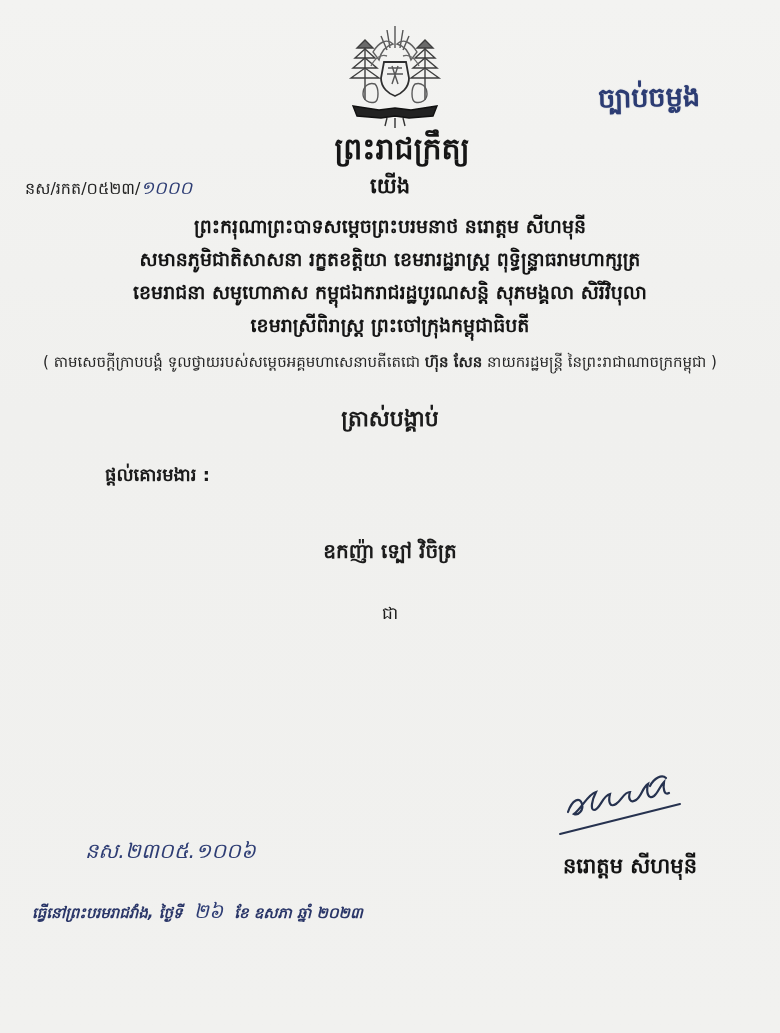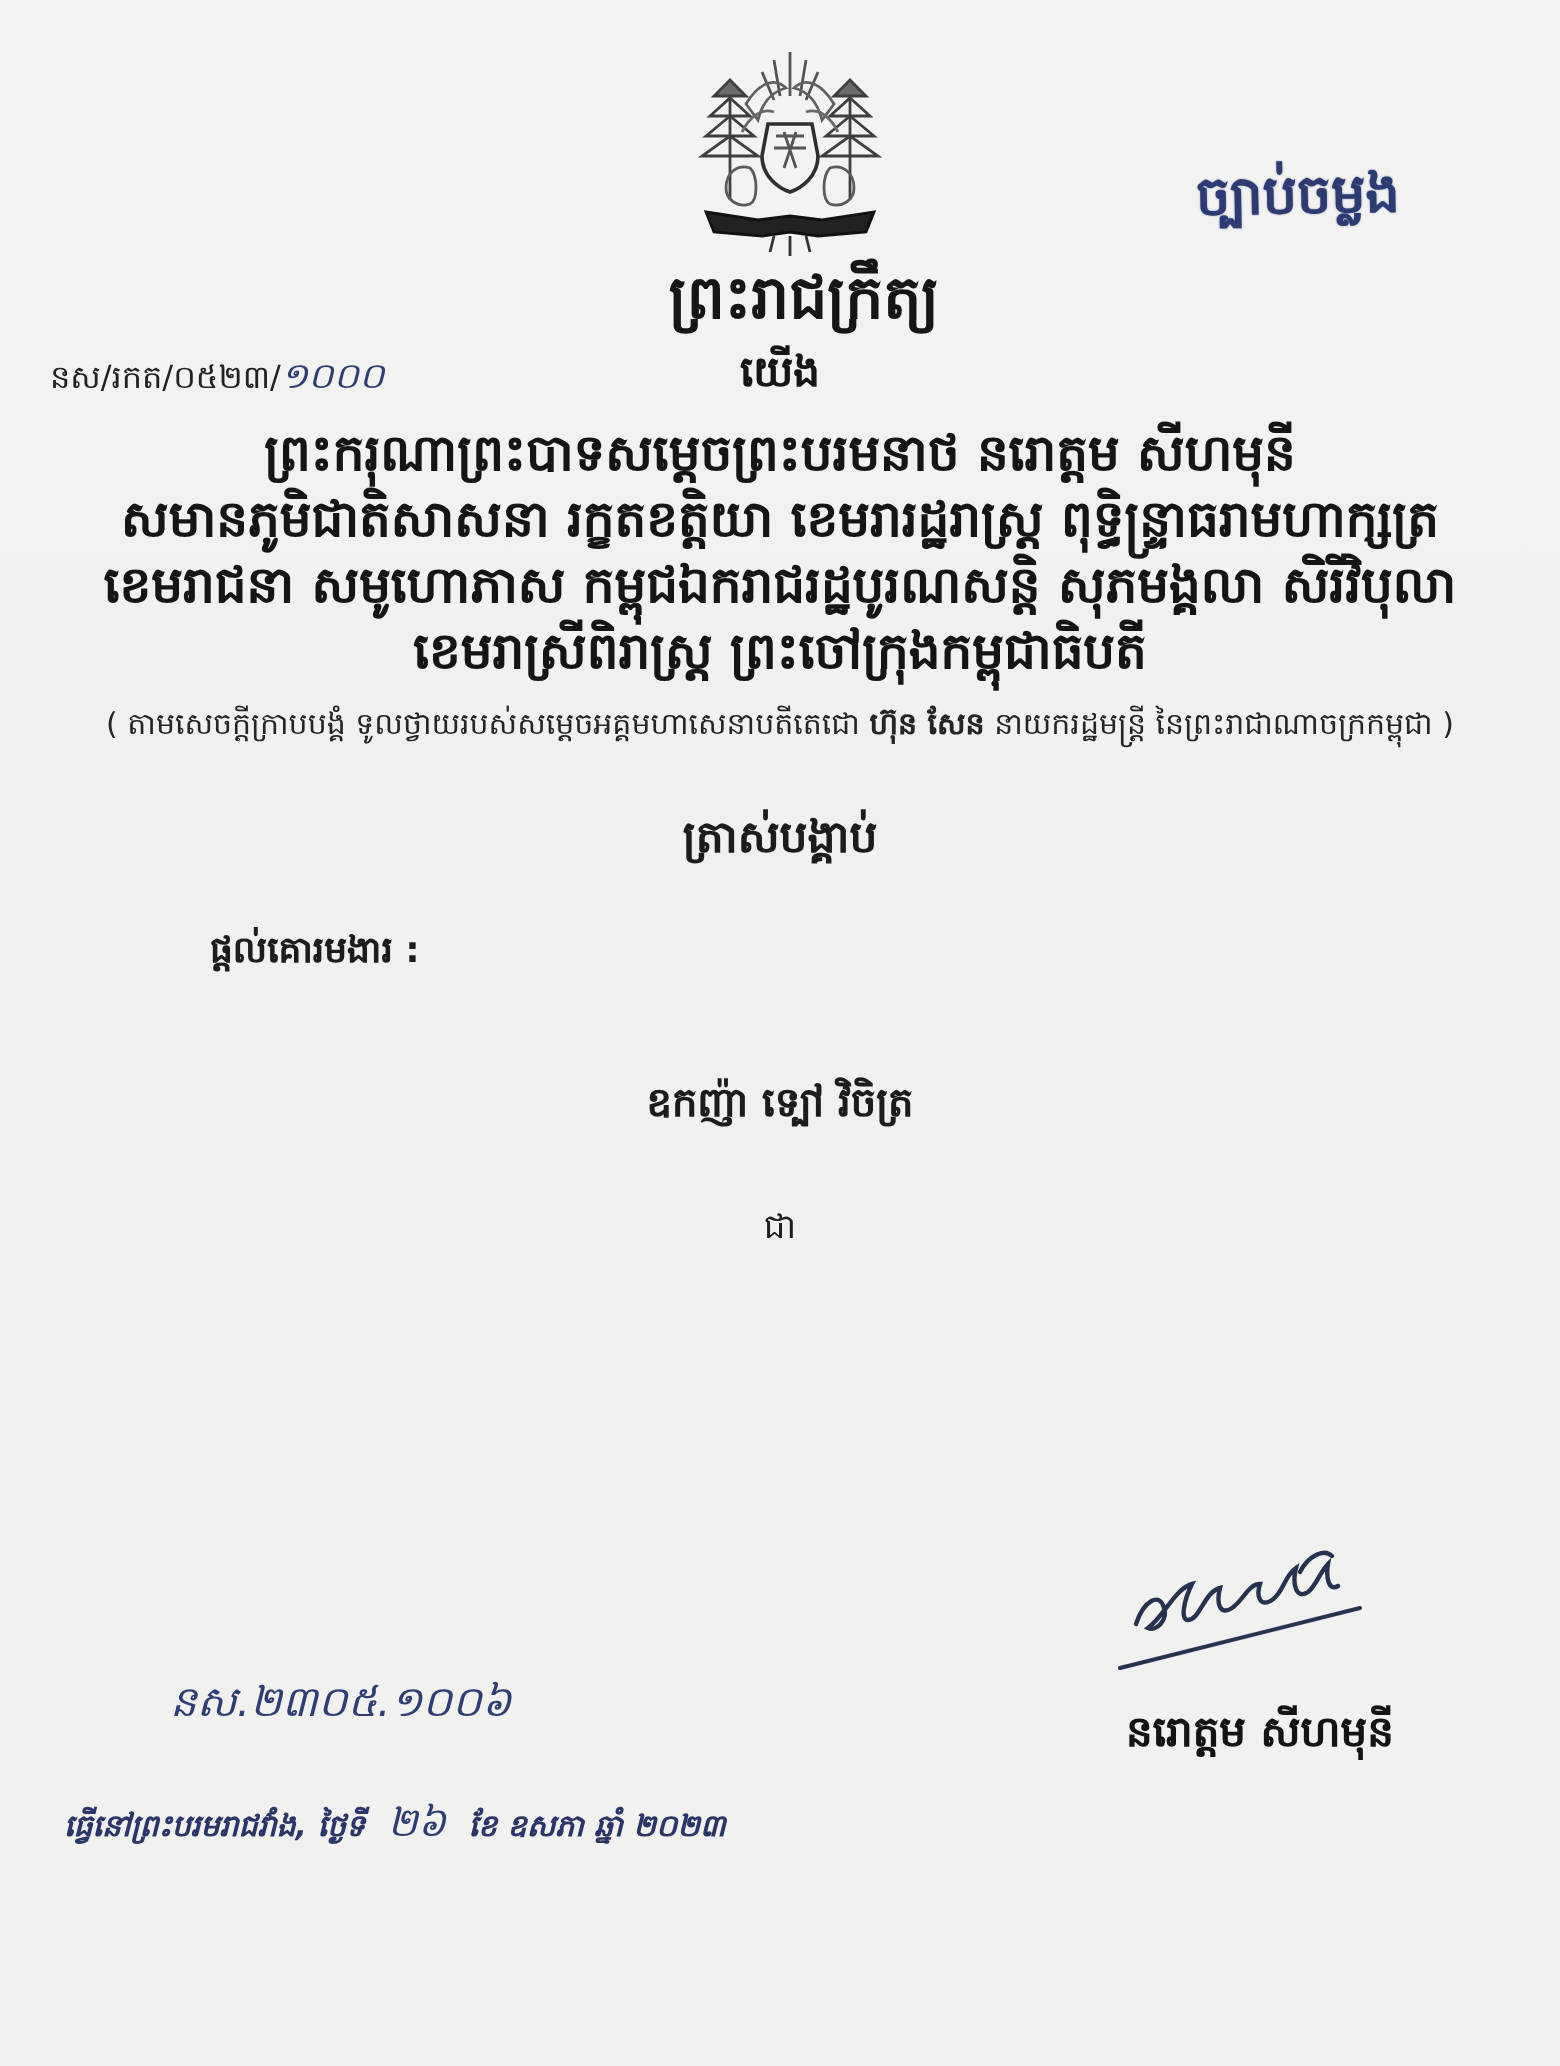--- a/index.html
+++ b/index.html
@@ -9,21 +9,21 @@
     background:#f1f1ef;
     background-image:linear-gradient(180deg,#f3f3f1 0%,#f0f0ee 40%,#f1f1ef 100%);
     overflow:hidden;color:#1c1c1c;
   }
   .abs{position:absolute;}
   .center{text-align:center;}
   .handwriting{font-style:italic;color:#2e3d74;}
   .title{font-size:30px;font-weight:bold;color:#161616;}
   .subtitle{font-size:21px;font-weight:bold;color:#161616;}
   .ref{font-size:16px;color:#222;}
-  .royal-lines{line-height:33px;font-size:25px;font-weight:bold;color:#151515;}
+  .royal-lines{line-height:33px;font-size:19px;font-weight:bold;color:#151515;}
   .preamble{font-size:15px;color:#252525;}
   .preamble b{font-weight:bold;}
   .order-head{font-size:22px;font-weight:bold;}
   .grant{font-size:18px;font-weight:bold;}
   .recipient{font-size:20px;font-weight:bold;}
   .as-word{font-size:17px;}
   .granted{font-size:21px;font-weight:bold;}
   .stamp{
     font-size:27px;font-weight:bold;color:#2c3c73;
     text-shadow:0 0 1px rgba(44,60,115,.55);
@@ -95,21 +95,21 @@
     <span>នស/រកត/០៥២៣/</span><span class="handwriting" style="font-size:18px;">១០០០</span>
   </div>
 
   <div class="abs center royal-lines" style="left:20px;top:210px;width:740px;">
     <div>ព្រះករុណាព្រះបាទសម្តេចព្រះបរមនាថ នរោត្តម សីហមុនី</div>
     <div>សមានភូមិជាតិសាសនា រក្ខតខត្តិយា ខេមរារដ្ឋរាស្ត្រ ពុទ្ធិន្ទ្រាធរាមហាក្សត្រ</div>
     <div>ខេមរាជនា សមូហោភាស កម្ពុជឯករាជរដ្ឋបូរណសន្តិ សុភមង្គលា សិរីវិបុលា</div>
     <div>ខេមរាស្រីពិរាស្ត្រ ព្រះចៅក្រុងកម្ពុជាធិបតី</div>
   </div>
 
-  <div class="abs center preamble" style="left:10px;top:352px;width:760px;">
+  <div class="abs center preamble" style="left:0;top:352px;width:760px;">
     <span>( តាមសេចក្តីក្រាបបង្គំ ទូលថ្វាយរបស់សម្តេចអគ្គមហាសេនាបតីតេជោ </span><b>ហ៊ុន សែន</b><span> នាយករដ្ឋមន្ត្រី នៃព្រះរាជាណាចក្រកម្ពុជា )</span>
   </div>
 
   <div class="abs center order-head" style="left:0;top:405px;width:780px;">ត្រាស់បង្គាប់</div>
 
   <div class="abs grant" style="left:105px;top:463px;">ផ្តល់គោរមងារ :</div>
 
   <div class="abs center recipient" style="left:0;top:538px;width:780px;">ឧកញ៉ា ទ្បៅ វិចិត្រ</div>
 
   <div class="abs center as-word" style="left:0;top:602px;width:780px;">ជា</div>

